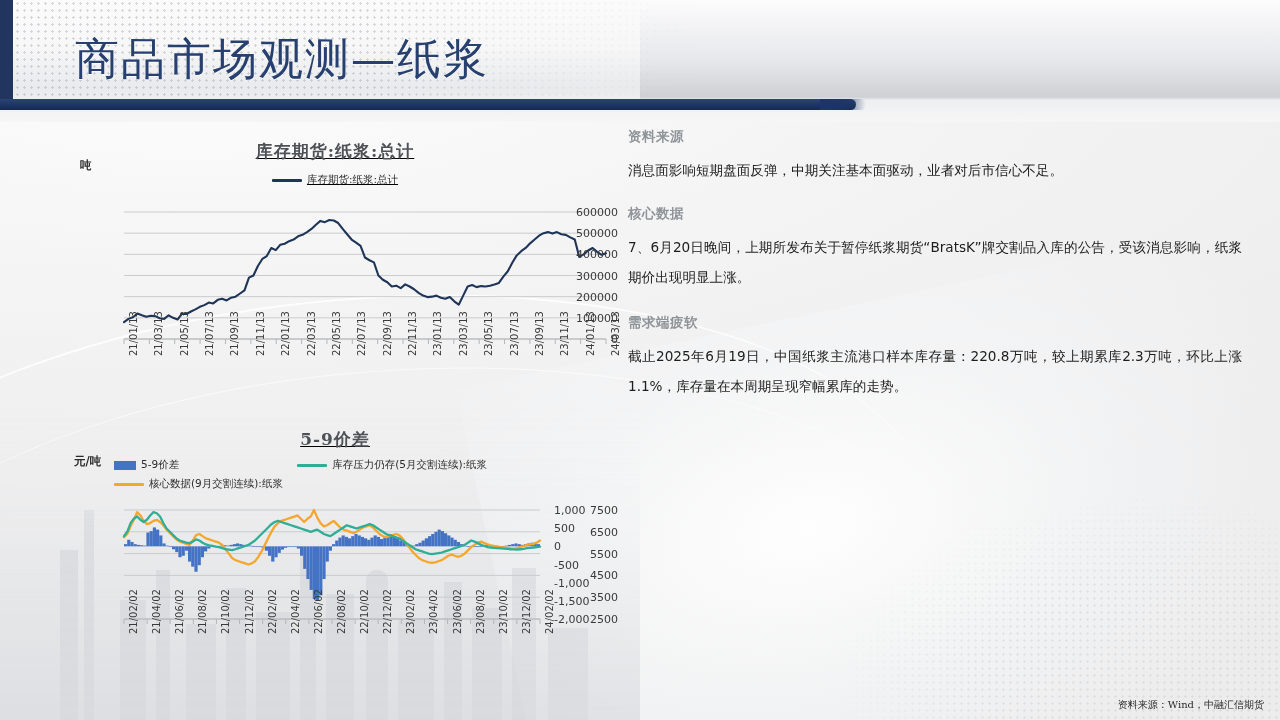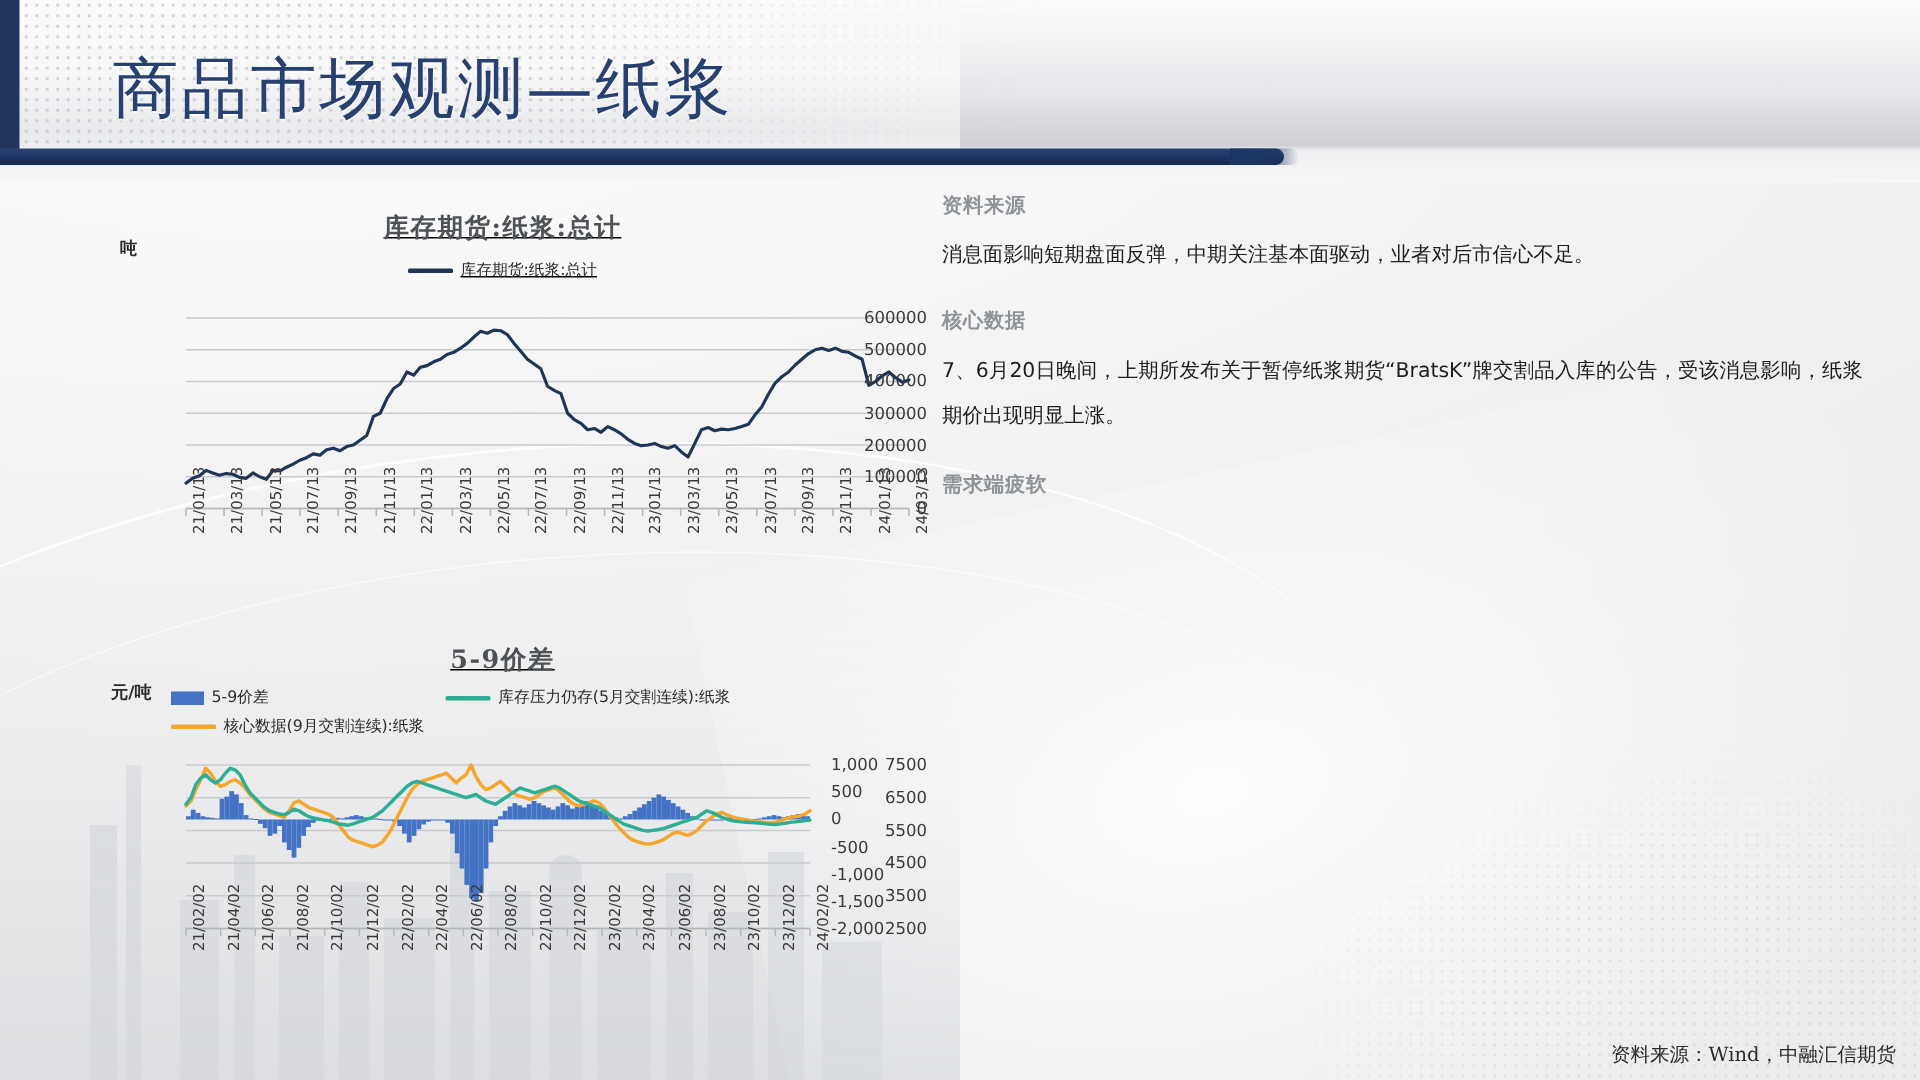--- a/index.html
+++ b/index.html
@@ -84,21 +84,21 @@
     font-size:10px;color:#3a3a3a;white-space:nowrap;}
 
   
   #right-col{position:absolute;left:628px;top:128px;width:614px;}
   .sec-head{font-size:13.5px;font-weight:700;color:#8f9499;letter-spacing:.5px;
     margin-bottom:9px;}
   .sec-body{font-size:13.6px;color:#1d1d1d;line-height:30px;text-align:justify;}
   .sec-gap{height:20px;}
   #source{position:absolute;right:16px;bottom:8px;
     font-family:"DejaVu Serif","Liberation Serif",serif;
-    font-size:13px;color:#2b2b2b;white-space:nowrap;}
+    font-size:10px;color:#2b2b2b;white-space:nowrap;}
 </style>
 </head>
 <body>
 
 <div id="bg-base"></div>
 <div id="bg-sweep"></div>
 <div id="bg-skyline">
   <div class="tower" style="left:60px;width:18px;height:170px;"></div>
   <div class="tower" style="left:84px;width:10px;height:210px;"></div>
   <div class="tower" style="left:120px;width:26px;height:120px;"></div>
@@ -409,15 +409,16 @@
   <div class="sec-body">消息面影响短期盘面反弹，中期关注基本面驱动，业者对后市信心不足。</div>
 
   <div class="sec-gap"></div>
 
   <div class="sec-head">核心数据</div>
   <div class="sec-body">7、6月20日晚间，上期所发布关于暂停纸浆期货“BratsK”牌交割品入库的公告，受该消息影响，纸浆期价出现明显上涨。</div>
 
   <div class="sec-gap" style="height:22px;"></div>
 
   <div class="sec-head">需求端疲软</div>
+  <div class="sec-body">截止2025年6月19日，中国纸浆主流港口样本库存量：220.8万吨，较上期累库2.3万吨，环比上涨1.1%，库存量在本周期呈现窄幅累库的走势。</div>
 </div>
 
 <div id="source">资料来源：Wind，中融汇信期货</div>
 
 </body></html>

